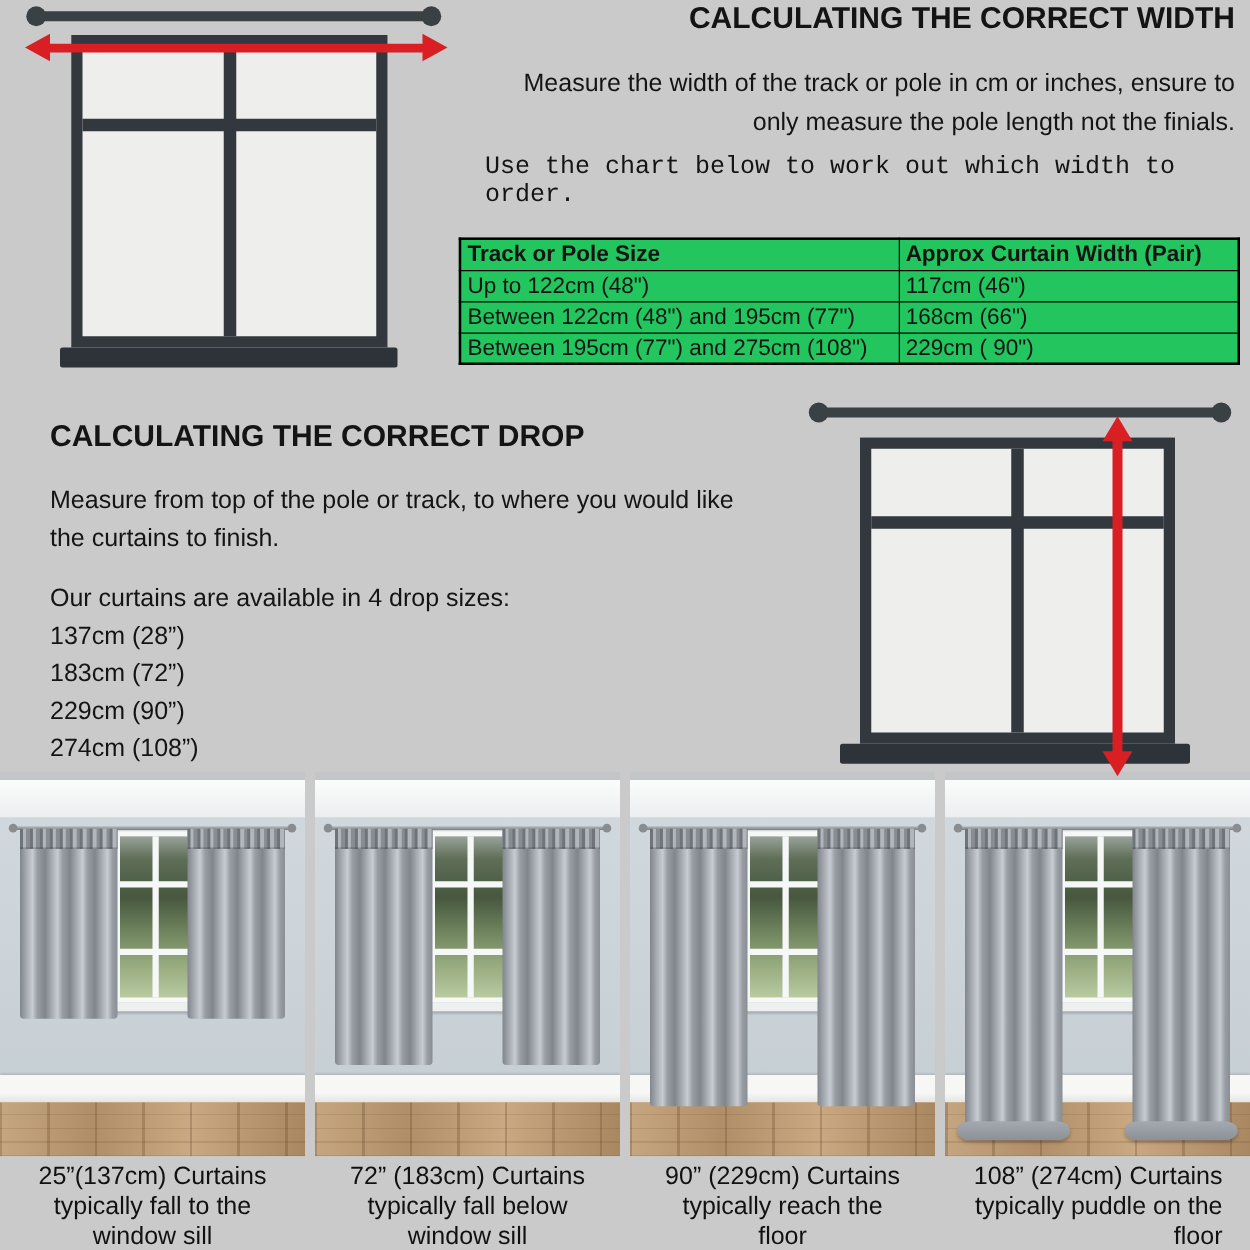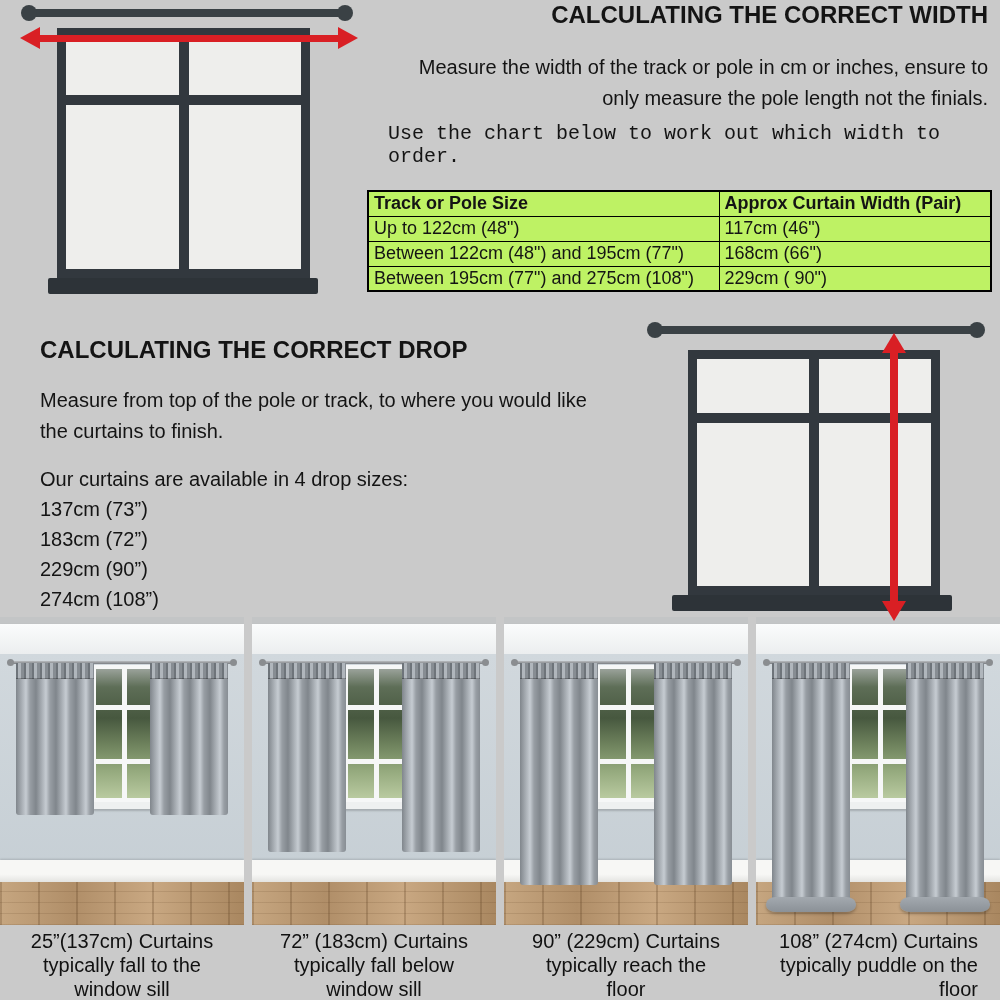--- a/index.html
+++ b/index.html
@@ -42,21 +42,21 @@
   .arrow-v .hb { bottom:0; border-top:20px solid #d91f24; }
   
   .wt-title { position:absolute; left:380px; top:1px; width:608px; text-align:right;
               font-size:24px; font-weight:bold; white-space:nowrap; }
   .wt-p1 { position:absolute; top:52px; width:600px; left:388px; text-align:right;
            font-size:20px; line-height:31px; }
   .wt-p2 { position:absolute; top:122px; width:600px; left:388px; text-align:left;
            font-size:20px;font-family:Liberation Mono, monospace; }
   
   .chart { position:absolute; left:367px; top:190px; width:623px; border-collapse:collapse;
-           background:#bef264; font-size:18px; border:2.5px solid #000; table-layout:fixed; }
+           background:#22c55e; font-size:18px; border:2.5px solid #000; table-layout:fixed; }
   .chart th, .chart td { border:1.5px solid #000; padding:0 5px; height:25px;
            text-align:left; font-weight:normal; white-space:nowrap; overflow:hidden; }
   .chart th { font-weight:bold; }
   .chart .col1 { width:351px; } .chart .col2 { width:272px;margin-top:12px; }
   
   .dt-title { position:absolute; left:40px; top:336px; font-size:24px; font-weight:bold; white-space:nowrap; }
   .dt-p { position:absolute; left:40px; top:385px; width:578px; font-size:20px; line-height:31px; }
   .dt-sizes { position:absolute; left:40px; top:464px; width:600px; font-size:20px; line-height:30px; }
   
   .card { position:absolute; top:617px; width:244px; height:308px; overflow:hidden;
@@ -149,21 +149,21 @@
         <td>Between 195cm (77") and 275cm (108")</td>
         <td>229cm ( 90")</td>
       </tr>
     </tbody>
   </table>
 
   <div class="dt-title">CALCULATING THE CORRECT DROP</div>
   <div class="dt-p">Measure from top of the pole or track, to where you would like the curtains to finish.</div>
   <div class="dt-sizes">
     <div>Our curtains are available in 4 drop sizes:</div>
-    <div>137cm (73”)</div>
+    <div>137cm (28”)</div>
     <div>183cm (72”)</div>
     <div>229cm (90”)</div>
     <div>274cm (108”)</div>
   </div>
 
   <div class="illus win-b">
     <div class="pole"></div>
     <div class="frame">
       <i class="mull-v"></i>
       <i class="mull-h"></i>

